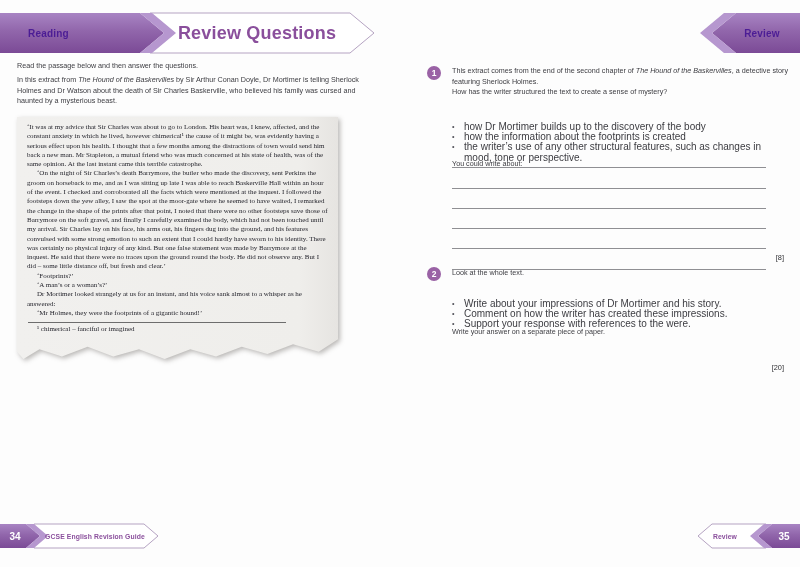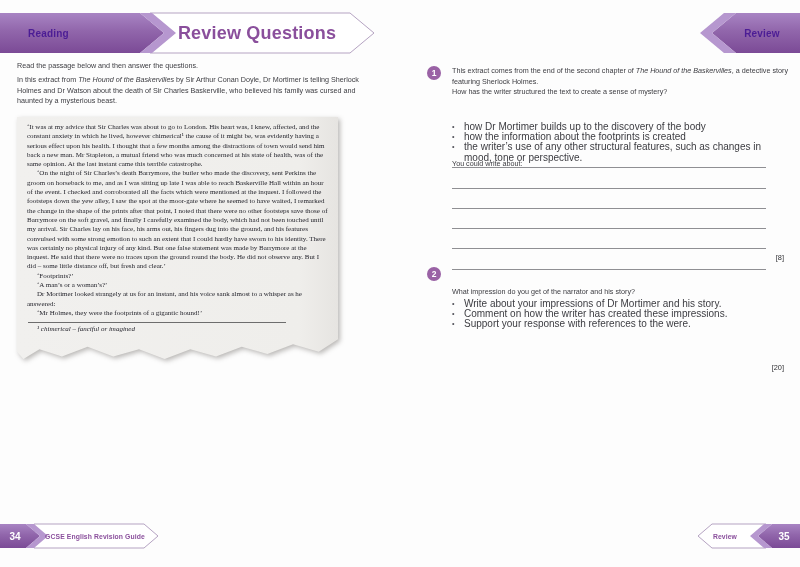--- a/index.html
+++ b/index.html
@@ -29,21 +29,21 @@
   .paper-wrap{position:absolute;left:17px;top:117px;width:321px;height:247px;
     filter:drop-shadow(2px 2px 2.5px rgba(90,85,80,.42));}
   .paper{width:100%;height:100%;background:linear-gradient(90deg,#f1f0ee 0%,#efeeeb 88%,#e6e4e1 100%);
     clip-path:polygon(0% 0%,100% 0%,100% 90%,94% 95%,86% 92%,78% 96%,70% 93%,62% 97%,
       54% 94%,46% 98%,38% 94%,30% 97%,22% 93%,14% 97%,7% 94%,2% 98%,0% 95%);
     box-sizing:border-box;padding:6px 9px 0 10px;}
   .paper p{margin:0;font-family:"Liberation Serif",serif;color:#24242c;
     font-size:7px;line-height:9.3px;text-indent:10px;}
   .paper p.noindent{text-indent:0;}
   .fn-rule{width:258px;border-top:1px solid #6d6d6d;margin:4px 0 2px 1px;}
-  .footnote{font-family:"Liberation Serif",serif;font-style:italic;color:#3a3a42;
+  .footnote{font-family:"Liberation Serif",serif;color:#3a3a42;
     font-size:6.2px;line-height:8px;margin:0;}
   
   .rp{position:absolute;left:400px;top:0;width:400px;height:567px;}
   .qnum{position:absolute;width:14px;height:14px;border-radius:50%;background:#9a62a5;
     color:#fff;font-weight:bold;font-size:8.5px;display:flex;align-items:center;
     justify-content:center;}
   .qblock{position:absolute;left:52px;width:336px;}
   .bullets{position:absolute;left:52px;width:336px;}
   .b-row{display:flex;align-items:flex-start;line-height:10.2px;}
   .b-dot{width:12px;flex:0 0 12px;color:#55555d;font-size:7.2px;line-height:10.2px;}
@@ -136,35 +136,36 @@
       <div class="ans-line"></div>
       <div class="ans-line"></div>
       <div class="ans-line"></div>
       <div class="ans-line"></div>
       <div class="ans-line"></div>
       <div class="ans-line"></div>
     </div>
     <div class="mark" style="left:360px;top:253px;">[8]</div>
 
     <div class="qnum" style="left:27px;top:267px;">2</div>
-    <div class="qblock body-txt" style="top:287px;">What impression do you get of the narrator and his story?</div>
+    <div class="qblock body-txt" style="top:268px;">Look at the whole text.</div>
     <div class="bullets" style="top:299px;">
       <div class="b-row">
           <span class="b-dot">•</span>
           <span class="b-txt">Write about your impressions of Dr Mortimer and his story.</span>
         </div>
       <div class="b-row">
           <span class="b-dot">•</span>
           <span class="b-txt">Comment on how the writer has created these impressions.</span>
         </div>
       <div class="b-row">
           <span class="b-dot">•</span>
           <span class="b-txt">Support your response with references to the were.</span>
         </div>
     </div>
+    <div class="qblock body-txt" style="top:327px;">Write your answer on a separate piece of paper.</div>
     <div class="mark" style="left:360px;top:327px;margin-top:36px;">[20]</div>
   </div>
 
   <div class="ftr ftr-right">
     <svg width="140" height="26" viewBox="0 0 140 26">
       <path d="M106 1 H52 L38 13 L52 25 H106 Z" fill="#ffffff" stroke="#b5a3c2" stroke-width="1"></path>
       <path d="M140 1 H112 L98 13 L112 25 H140 Z" fill="url(#pgrad)"></path>
       <path d="M112 1 L104 1 L90 13 L104 25 L112 25 L98 13 Z" fill="#b697cf"></path>
     </svg>
     <div class="lbl ftr-txt" style="left:38px;width:54px;">Review</div>

